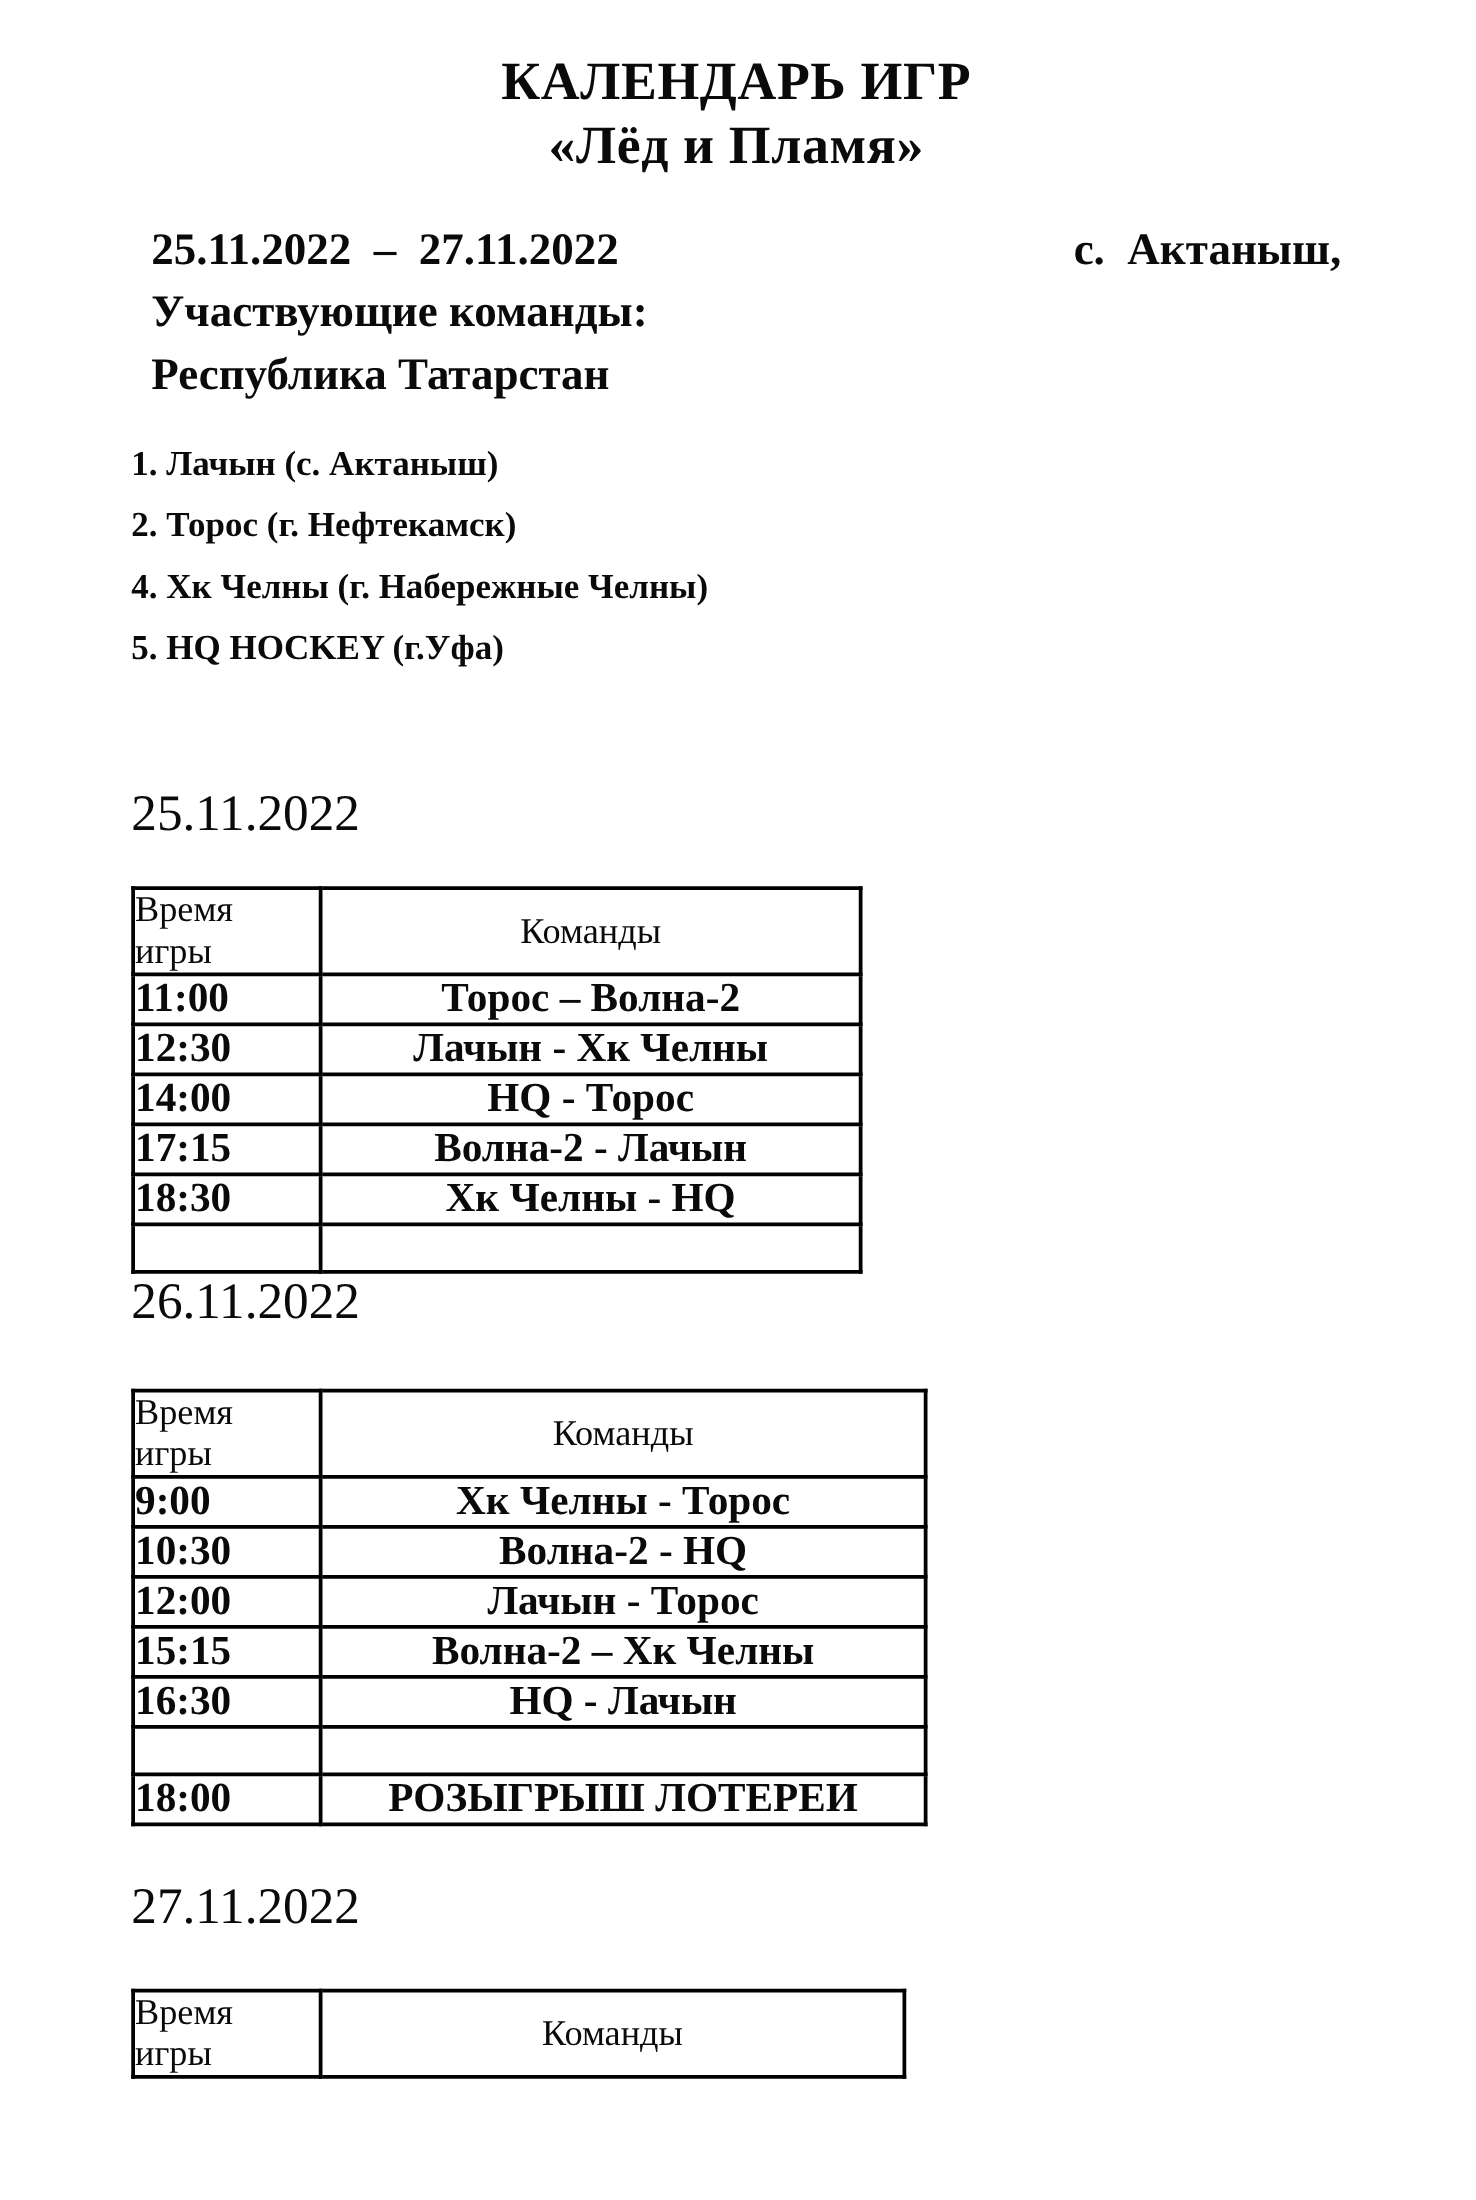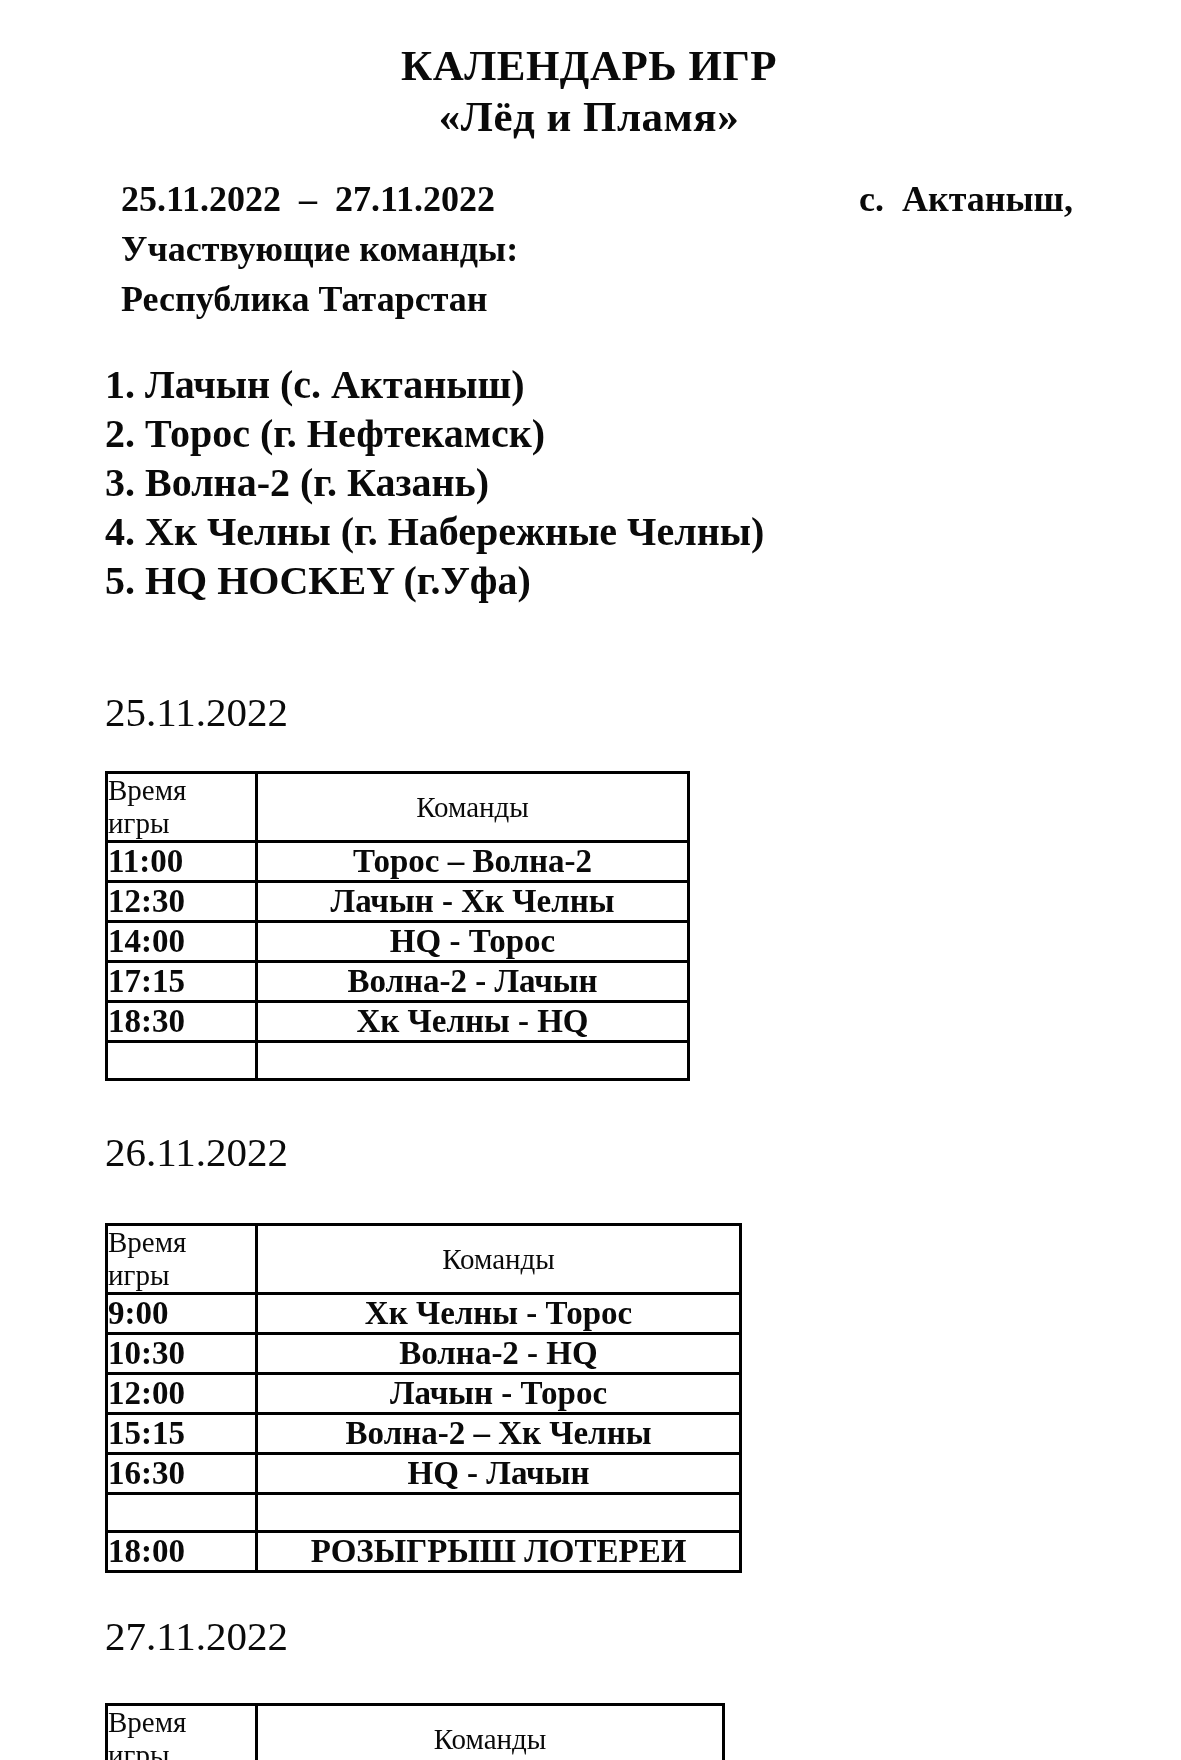--- a/index.html
+++ b/index.html
@@ -34,34 +34,34 @@
     font-size: 36px;
     line-height: 50px;
     margin-left: 16px;
   }
   .intro-line1 {
     display: flex;
     justify-content: space-between;
   }
   .pre { white-space: pre; }
   .teams-list {
-    margin-top: 36px;
-    font-size: 40px;
+    margin-top: 23px;
+    font-size: 28px;
     line-height: 49px;
     list-style: none;
     padding: 0;
   }
   .day-heading {
     font-size: 41px;
     line-height: 42px;
     font-weight: normal;
     margin: 0;
   }
   .h-day1 { margin-top: 86px; }
-  .h-day2 { margin-top: 50px; }
+  .h-day2 { }
   .h-day3 { margin-top: 42px; }
   table.schedule {
     border-collapse: collapse;
     table-layout: fixed;
     margin-top: 38px;
   }
   .t-day1 { width: 585px; }
   .t-day2 { width: 637px; }
   .t-day3 { width: 620px; }
   .t-day2.gap { margin-top: 50px; }
@@ -100,21 +100,20 @@
       <span class="pre">25.11.2022  –  27.11.2022</span>
       <span class="pre">с.  Актаныш,</span>
     </div>
     <div>Участвующие команды:</div>
     <div>Республика Татарстан</div>
   </div>
 
   <ul class="teams-list">
     <li>1. Лачын (с. Актаныш)</li>
     <li>2. Торос (г. Нефтекамск)</li>
-    <li>3. Волна-2 (г. Казань)</li>
     <li>4. Хк Челны (г. Набережные Челны)</li>
     <li>5. HQ HOCKEY (г.Уфа)</li>
   </ul>
 
   <h2 class="day-heading h-day1">25.11.2022</h2>
 
   <table class="schedule t-day1">
     <tbody>
       <tr class="header-row">
         <td class="col-time">Время игры</td>

